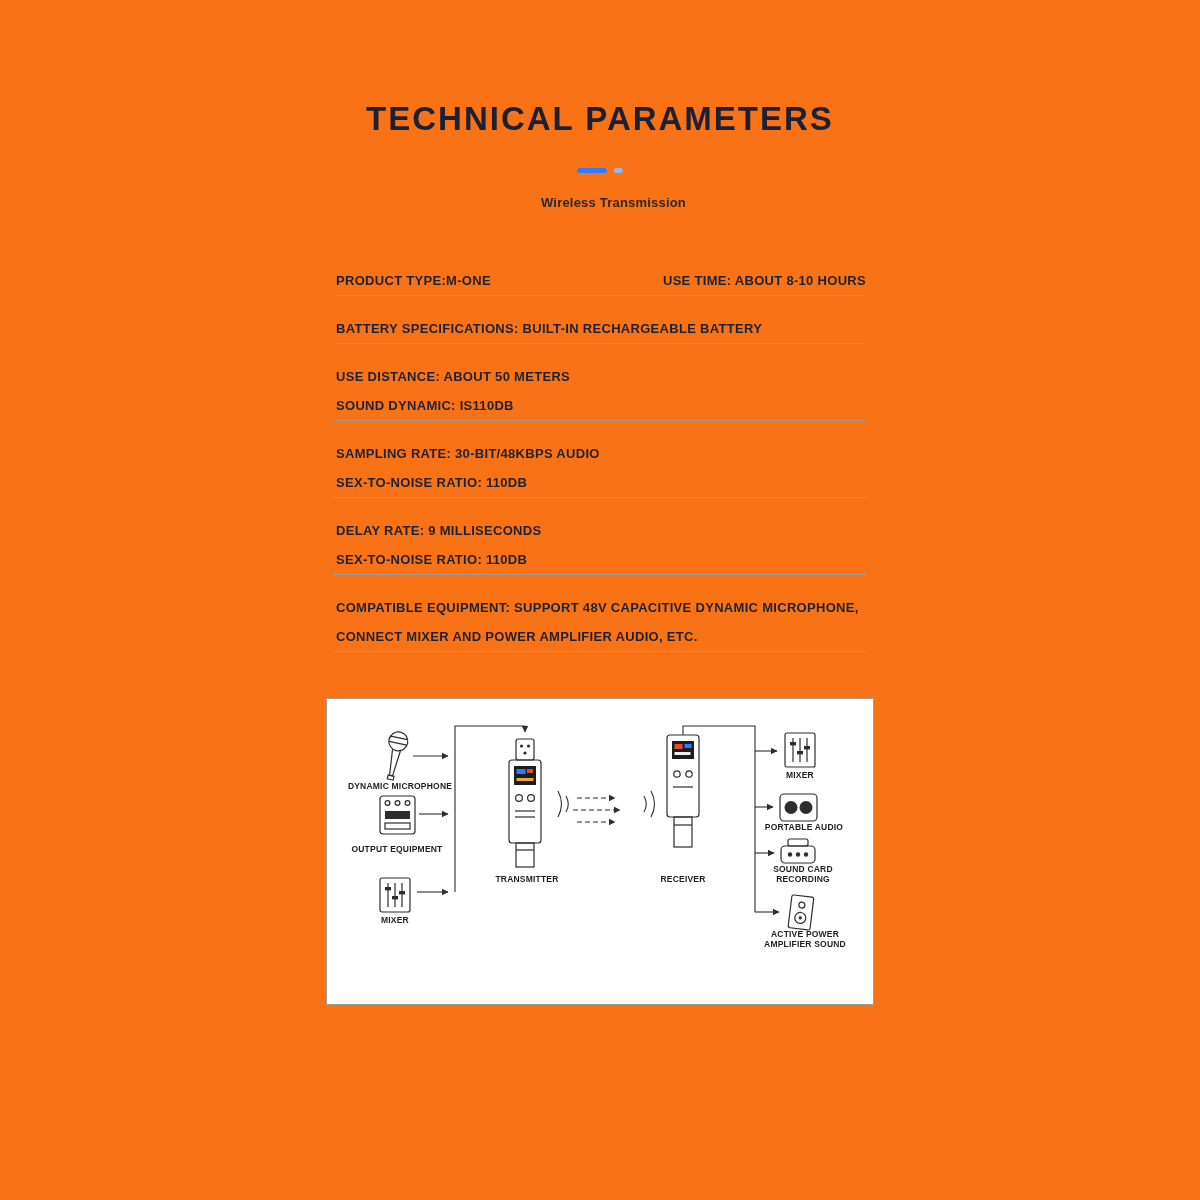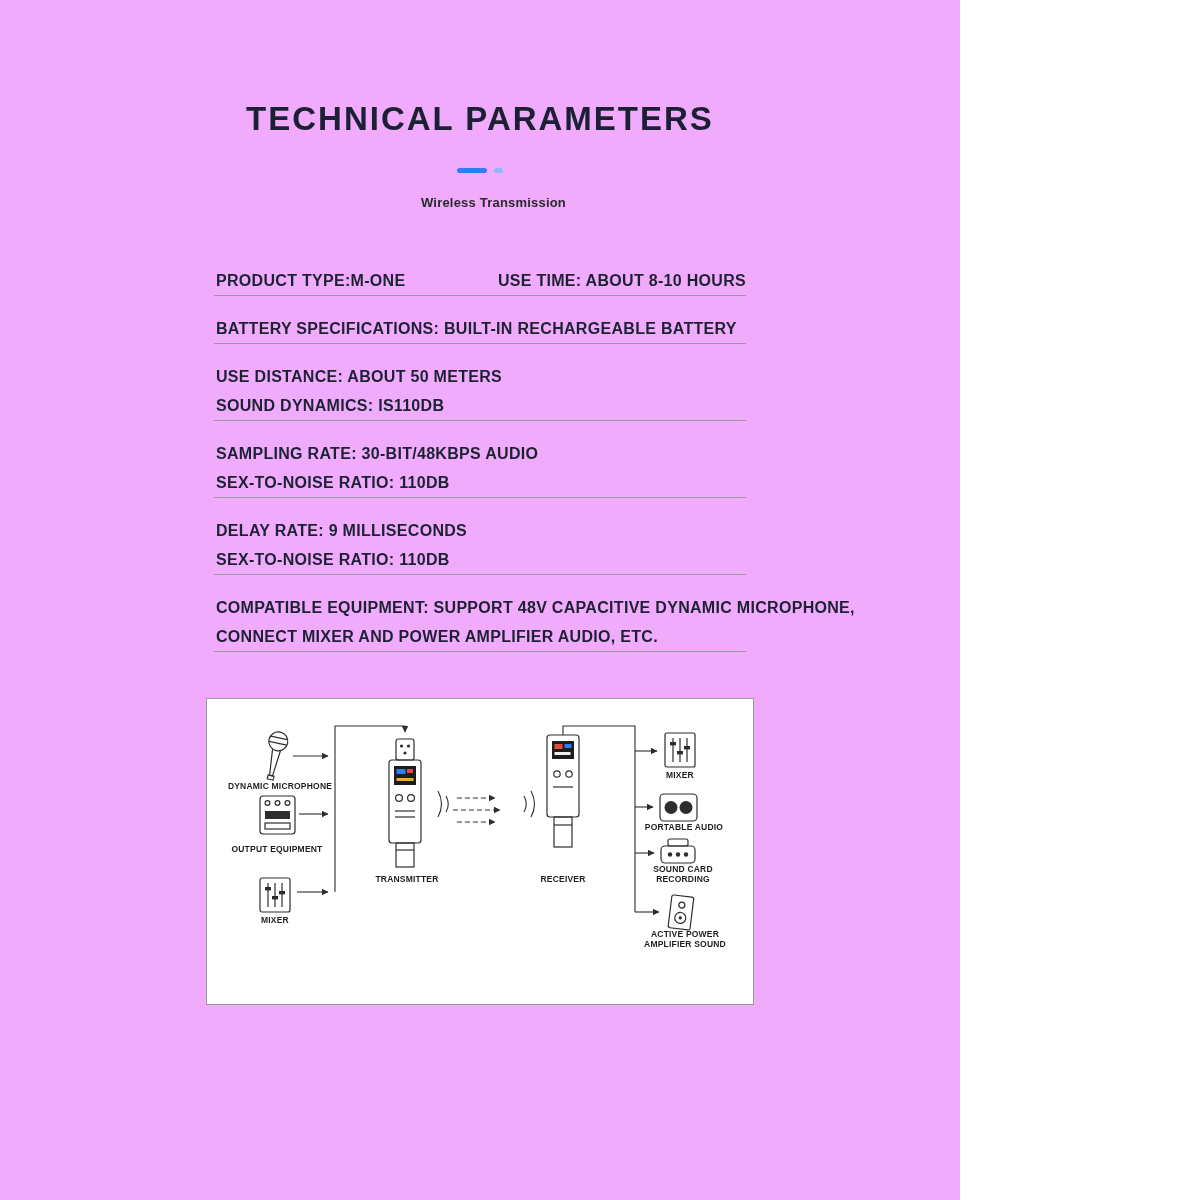--- a/index.html
+++ b/index.html
@@ -6,21 +6,21 @@
     --accent: #2f7cf6;
     --accent_light: #8db9f7;
   }
   * { box-sizing: border-box; }
   html, body { margin: 0; padding: 0; background: #ffffff; }
   body {
     width: 1200px; height: 1200px;
     font-family: "Liberation Sans", sans-serif;
     color: #1d2233;
   }
-  .canvas { position: relative; width: 960px; height: 1200px; overflow: hidden; background: #f0abfc; }
+  .canvas { position: relative; width: 1200px; height: 1200px; overflow: hidden; background: #f97316; }
 
   .page-title {
     margin: 0; padding-top: 100px;
     text-align: center;
     font-size: 33px; font-weight: bold;
     letter-spacing: 2px;
     color: #1b2032;
   }
   .title-divider {
     display: flex; justify-content: center; align-items: center;
@@ -30,21 +30,21 @@
   .dash-short { width: 9px; height: 5px; border-radius: 3px; background: var(--accent_light, #8db9f7); }
   .page-subtitle {
     margin-top: 22px; text-align: center;
     font-size: 13px; font-weight: bold; color: #2a2a2a;
     letter-spacing: 0.2px;
     padding-left: 27px;
   }
 
   .specs {
     width: 532px; margin: 56px auto 0;
-    font-size: 16px; font-weight: bold;
+    font-size: 13px; font-weight: bold;
     letter-spacing: 0.3px; color: #1d2233;
   }
   .spec-group {
     border-bottom: 1px solid #9b9b9b;
     margin-bottom: 18px;
     padding-left: 2px;
     white-space: nowrap;
     overflow: visible;
   }
   .spec-line { line-height: 29px; }
@@ -86,21 +86,21 @@
       <span class="spec-line">USE TIME: ABOUT 8-10 HOURS</span>
     </div>
 
     <div class="spec-group">
       <div class="spec-line">BATTERY SPECIFICATIONS: BUILT-IN RECHARGEABLE BATTERY</div>
     </div>
 
 
     <div class="spec-group">
       <div class="spec-line">USE DISTANCE: ABOUT 50 METERS</div>
-      <div class="spec-line">SOUND DYNAMICS: IS110DB</div>
+      <div class="spec-line">SOUND DYNAMIC: IS110DB</div>
     </div>
 
     <div class="spec-group">
       <div class="spec-line">SAMPLING RATE: 30-BIT/48KBPS AUDIO</div>
       <div class="spec-line">SEX-TO-NOISE RATIO: 110DB</div>
     </div>
 
     <div class="spec-group">
       <div class="spec-line">DELAY RATE: 9 MILLISECONDS</div>
       <div class="spec-line">SEX-TO-NOISE RATIO: 110DB</div>

